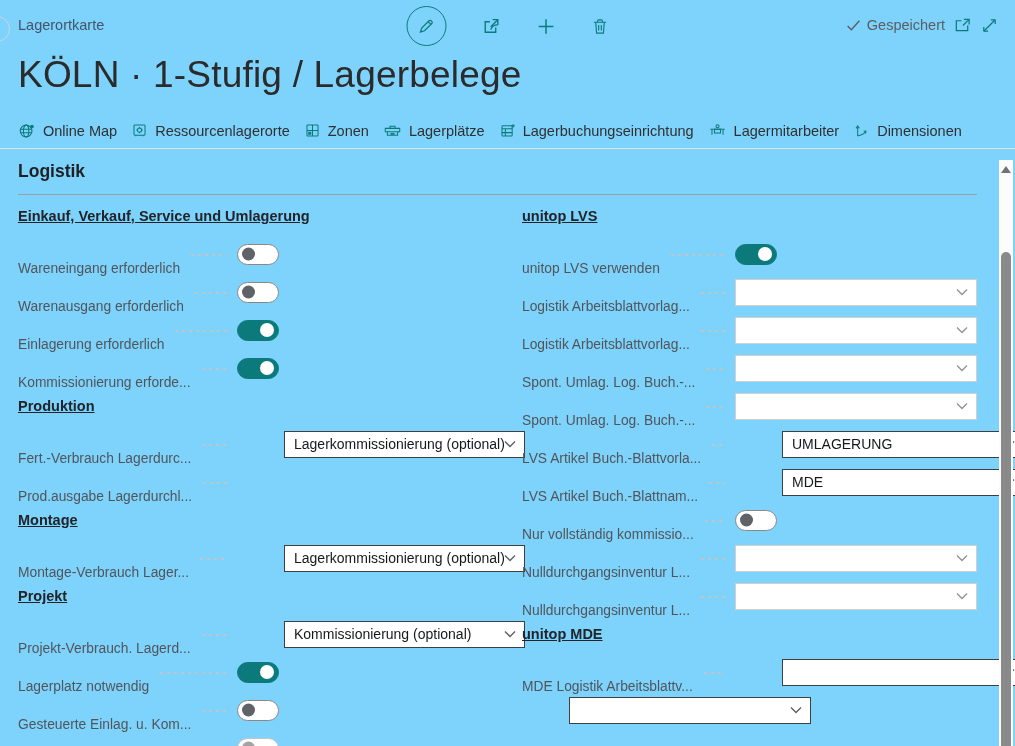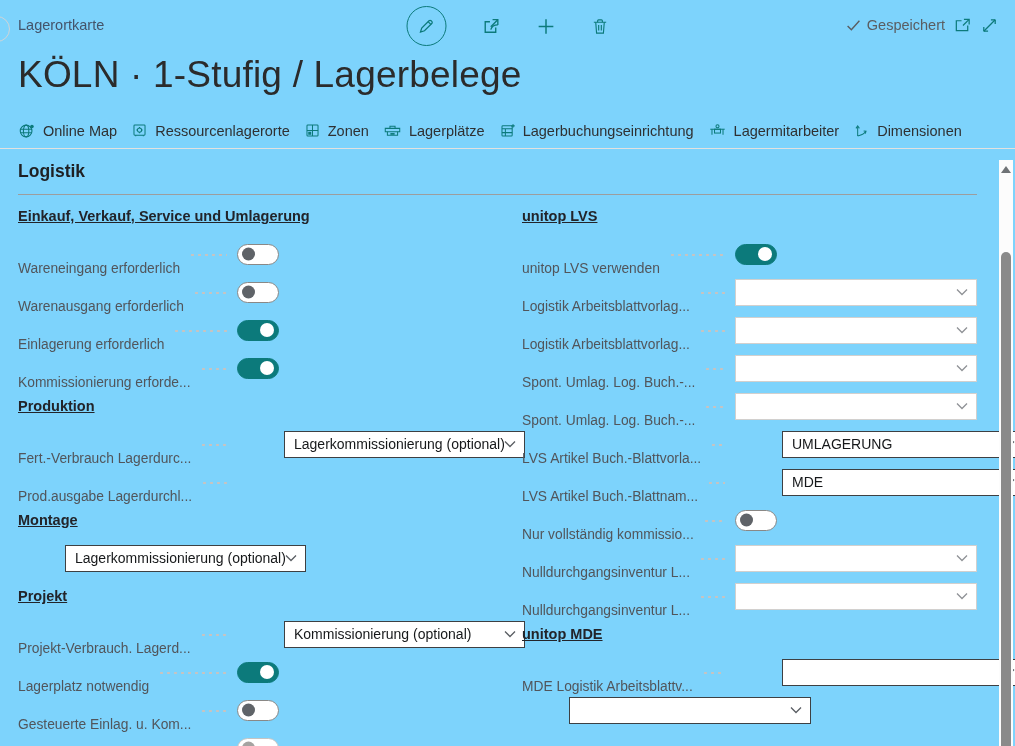--- a/index.html
+++ b/index.html
@@ -255,20 +255,24 @@
           <div class="row">
             <div class="label-area">
               <span class="field-label">Prod.ausgabe Lagerdurchl...</span>
               <span class="leader"></span>
             </div>
           </div>
           <div class="row">
             <span class="group-header">Montage</span>
           </div>
           <div class="row">
+            <div class="label-area">
+              <span class="field-label">Montage-Verbrauch Lager...</span>
+              <span class="leader"></span>
+            </div>
             <div class="combo dark">
               <span class="combo-value">Lagerkommissionierung (optional)</span>
               <svg class="chev" width="12" height="8" viewBox="0 0 12 8" fill="none" stroke="currentColor" stroke-width="1.3">
                 <path d="M1 1.5l5 5 5-5"></path>
               </svg>
             </div>
           </div>
           <div class="row">
             <span class="group-header">Projekt</span>
           </div>

